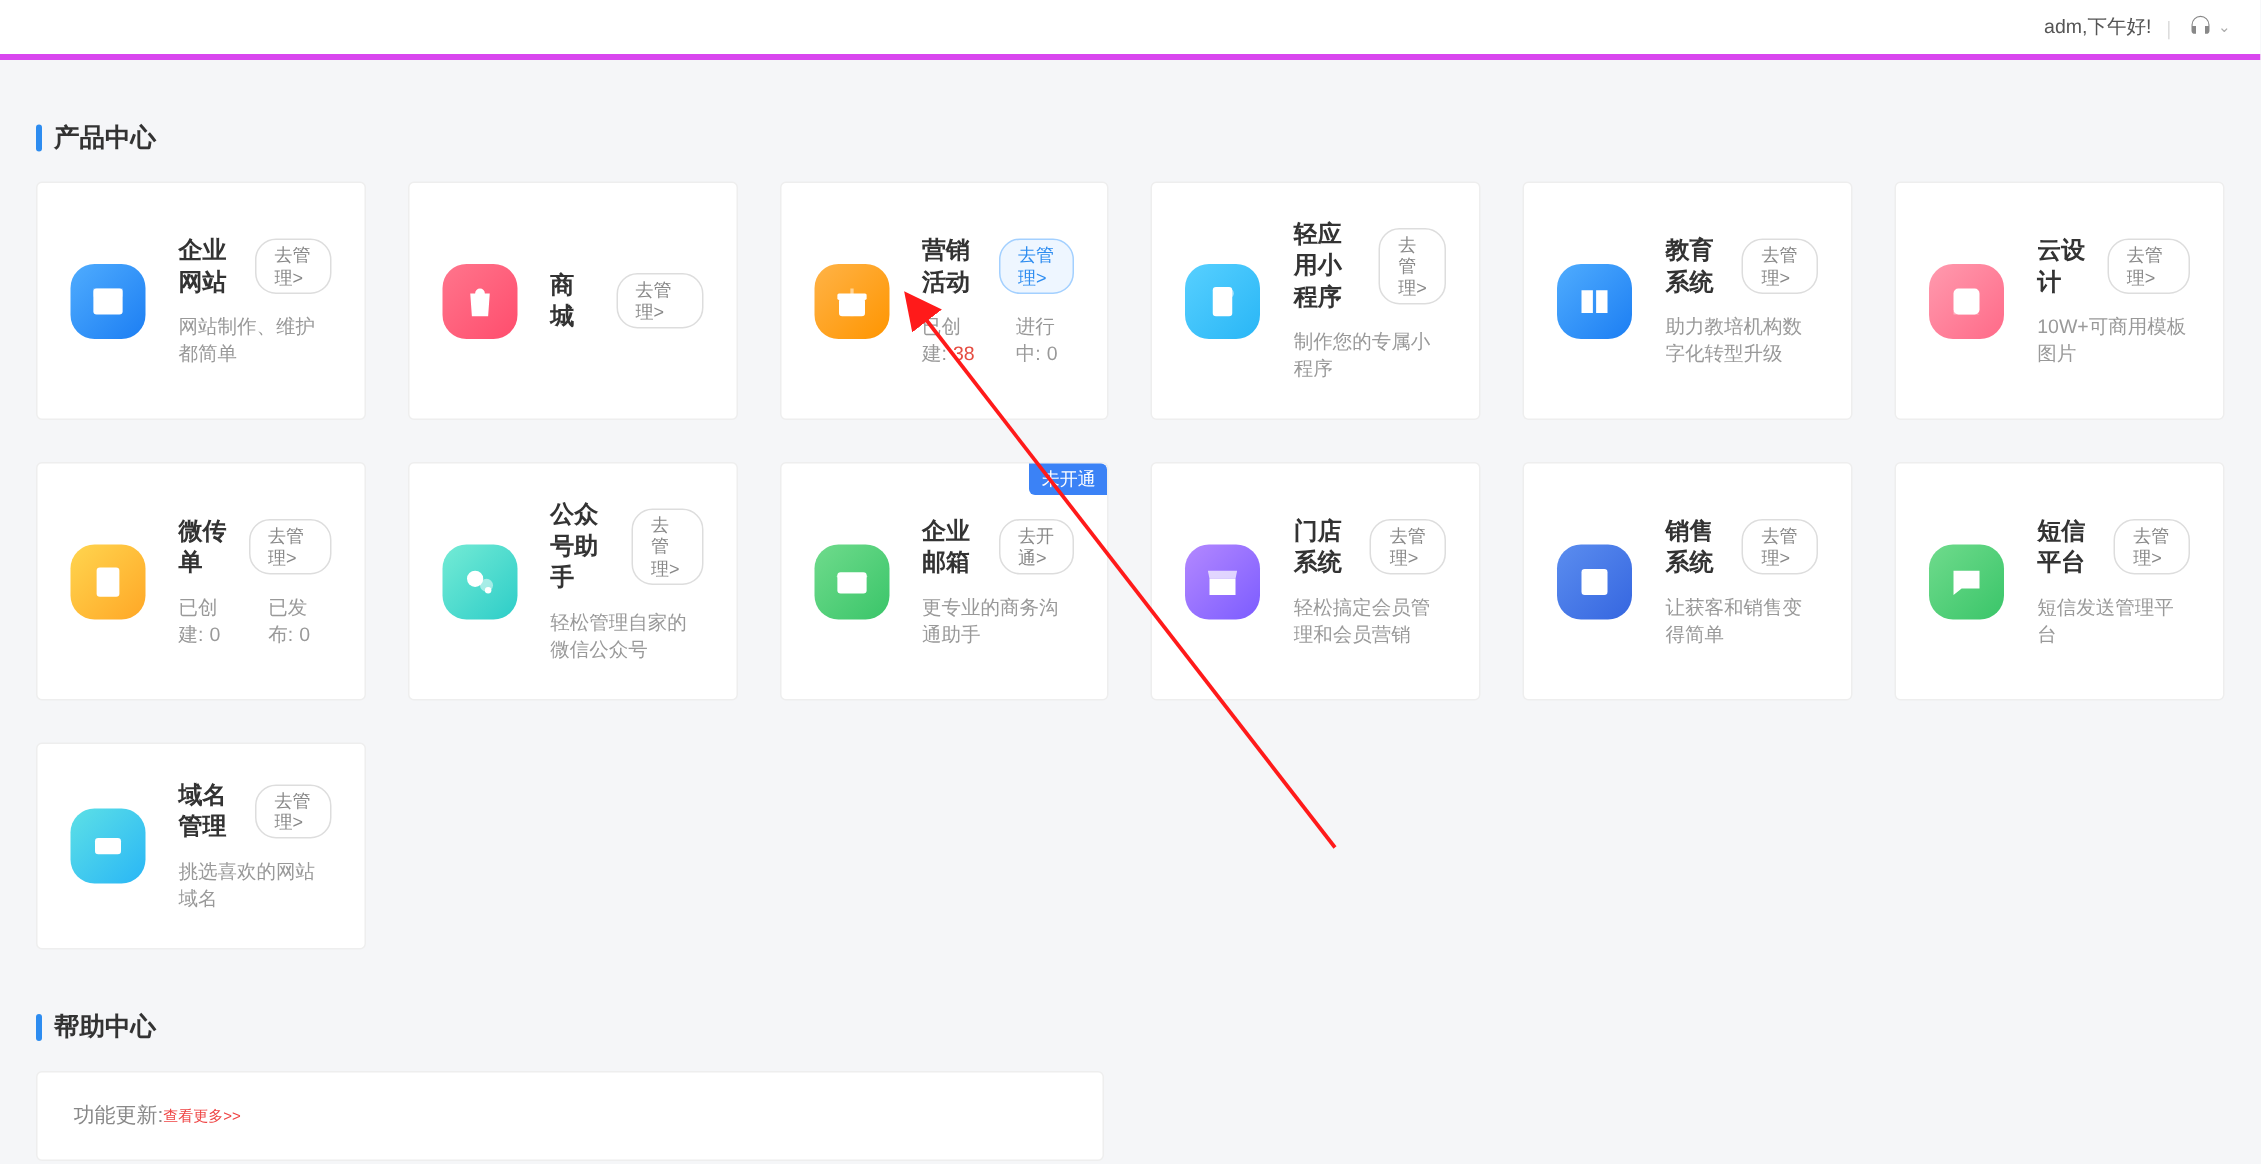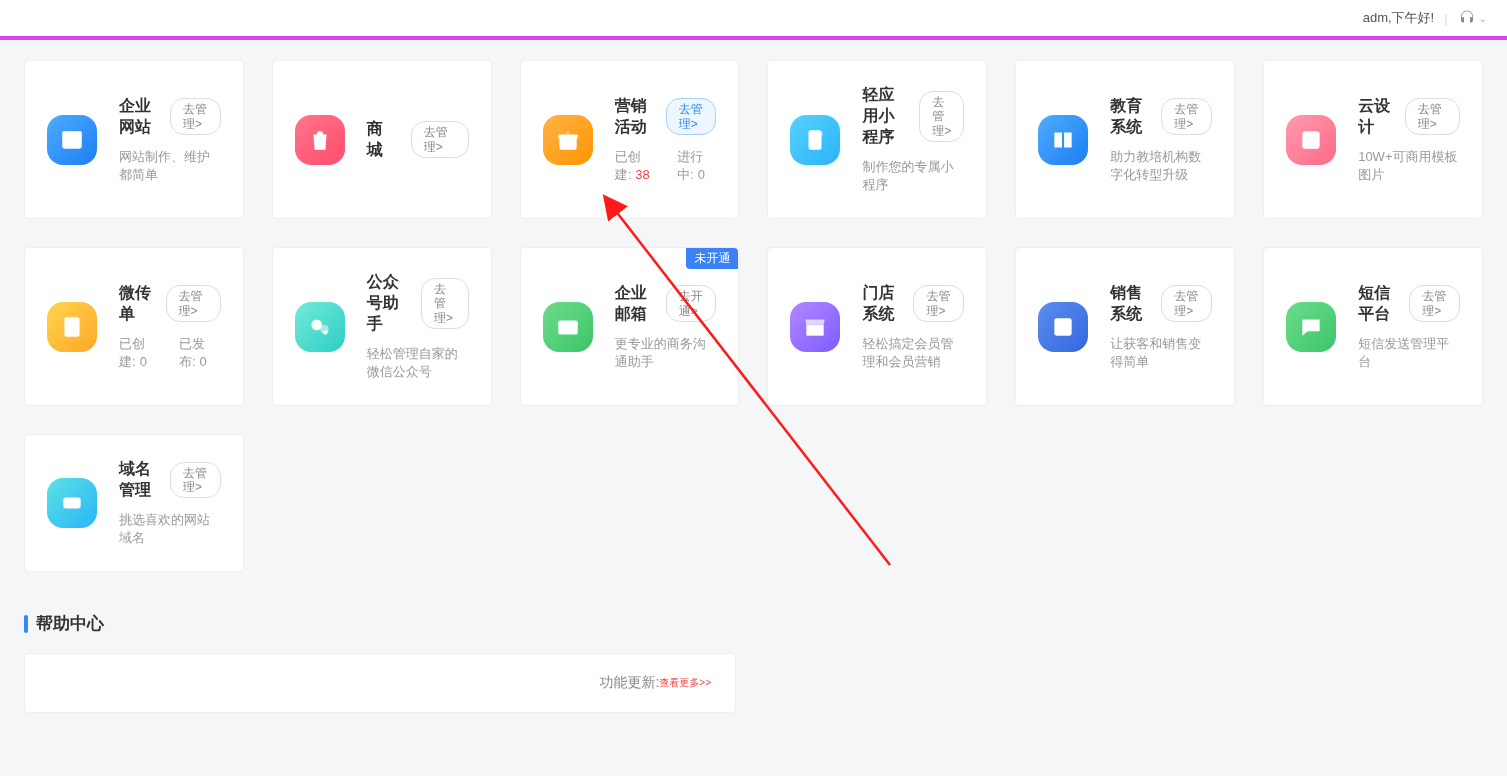--- a/index.html
+++ b/index.html
@@ -149,21 +149,21 @@
     z-index: 5;
   }
 
   .help-box {
     background:#fff;
     border:1px solid #eee;
     border-radius:4px;
     padding:20px 24px;
     width: 712px;
     display:flex;
-    justify-content:flex-end;
+    justify-content:flex-start;
     align-items:center;
   }
   .help-box .label { color:#888; font-size:14px; }
   .help-box .more  { color:#ef4444; font-size:10px; cursor:pointer; }
 </style>
 </head>
 <body>
 
 <div class="topbar">
   <span>adm,下午好!</span>
@@ -171,20 +171,23 @@
   <span class="headset">
     <svg viewBox="0 0 24 24">
         <path fill="#888" d="M12 2a8 8 0 0 0-8 8v5a3 3 0 0 0 3 3h1v-7H5v-1a7 7 0 0 1 14 0v1h-3v7h1a3 3 0 0 0 3-3v-5a8 8 0 0 0-8-8z"></path>
       </svg>
     <span class="arrow">⌄</span>
   </span>
 </div>
 
 <div class="page" style="position:relative;">
 
+  <div class="section-title">
+    <span>产品中心</span>
+  </div>
 
   <div class="grid">
 
     <div class="card">
       <div class="icon-box bg-blue">
         <svg viewBox="0 0 24 24">
             <rect x="3" y="4" width="18" height="16" rx="2"></rect>
             <rect x="3" y="4" width="18" height="5" fill="#fff" opacity=".4"></rect>
           </svg>
       </div>

